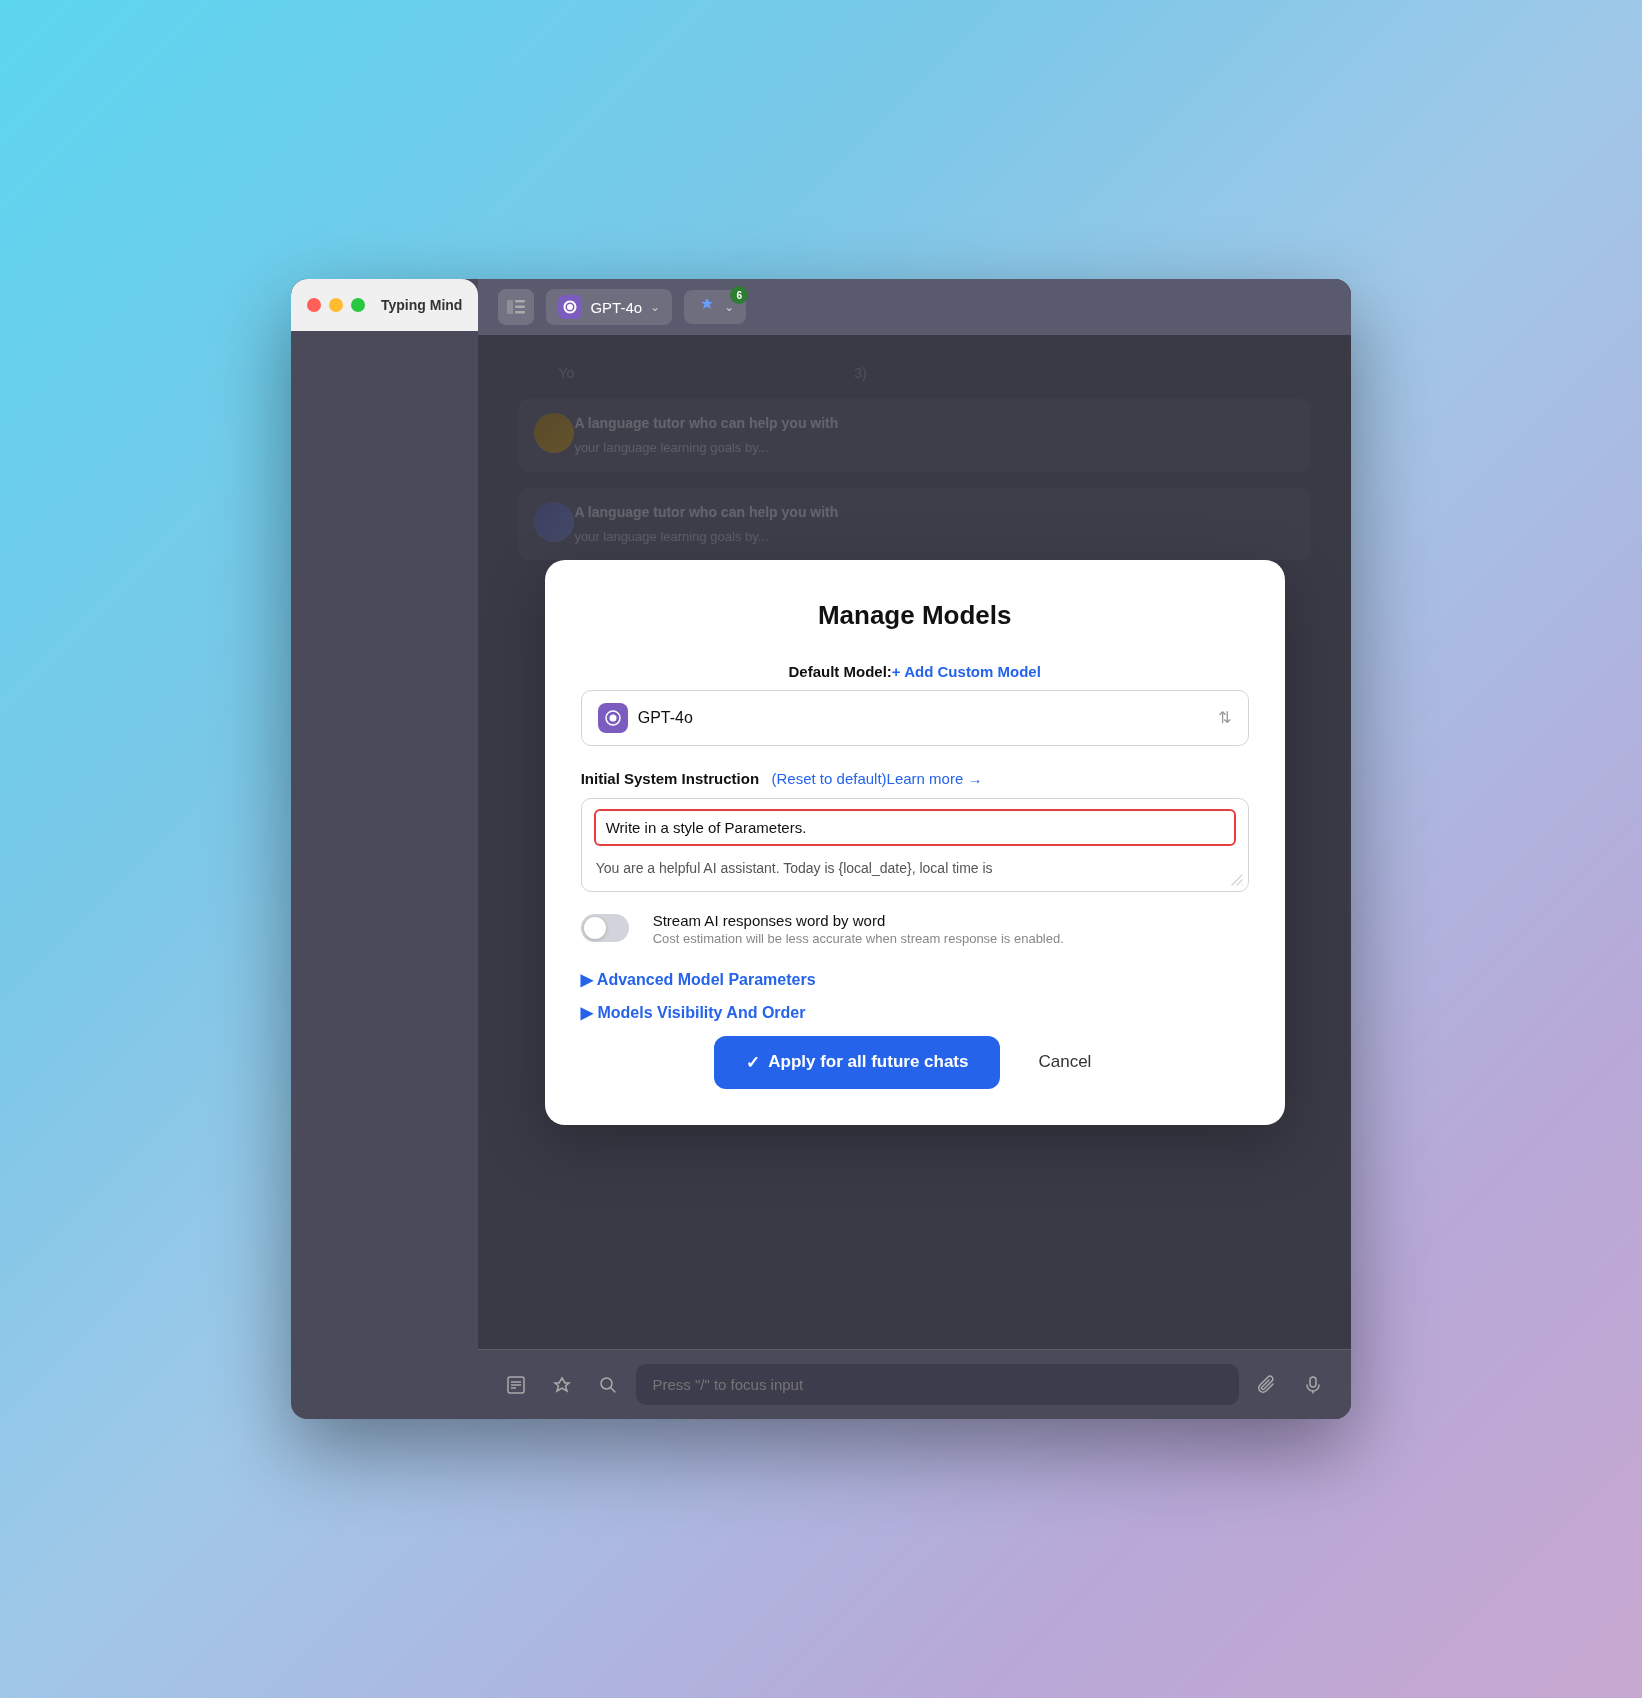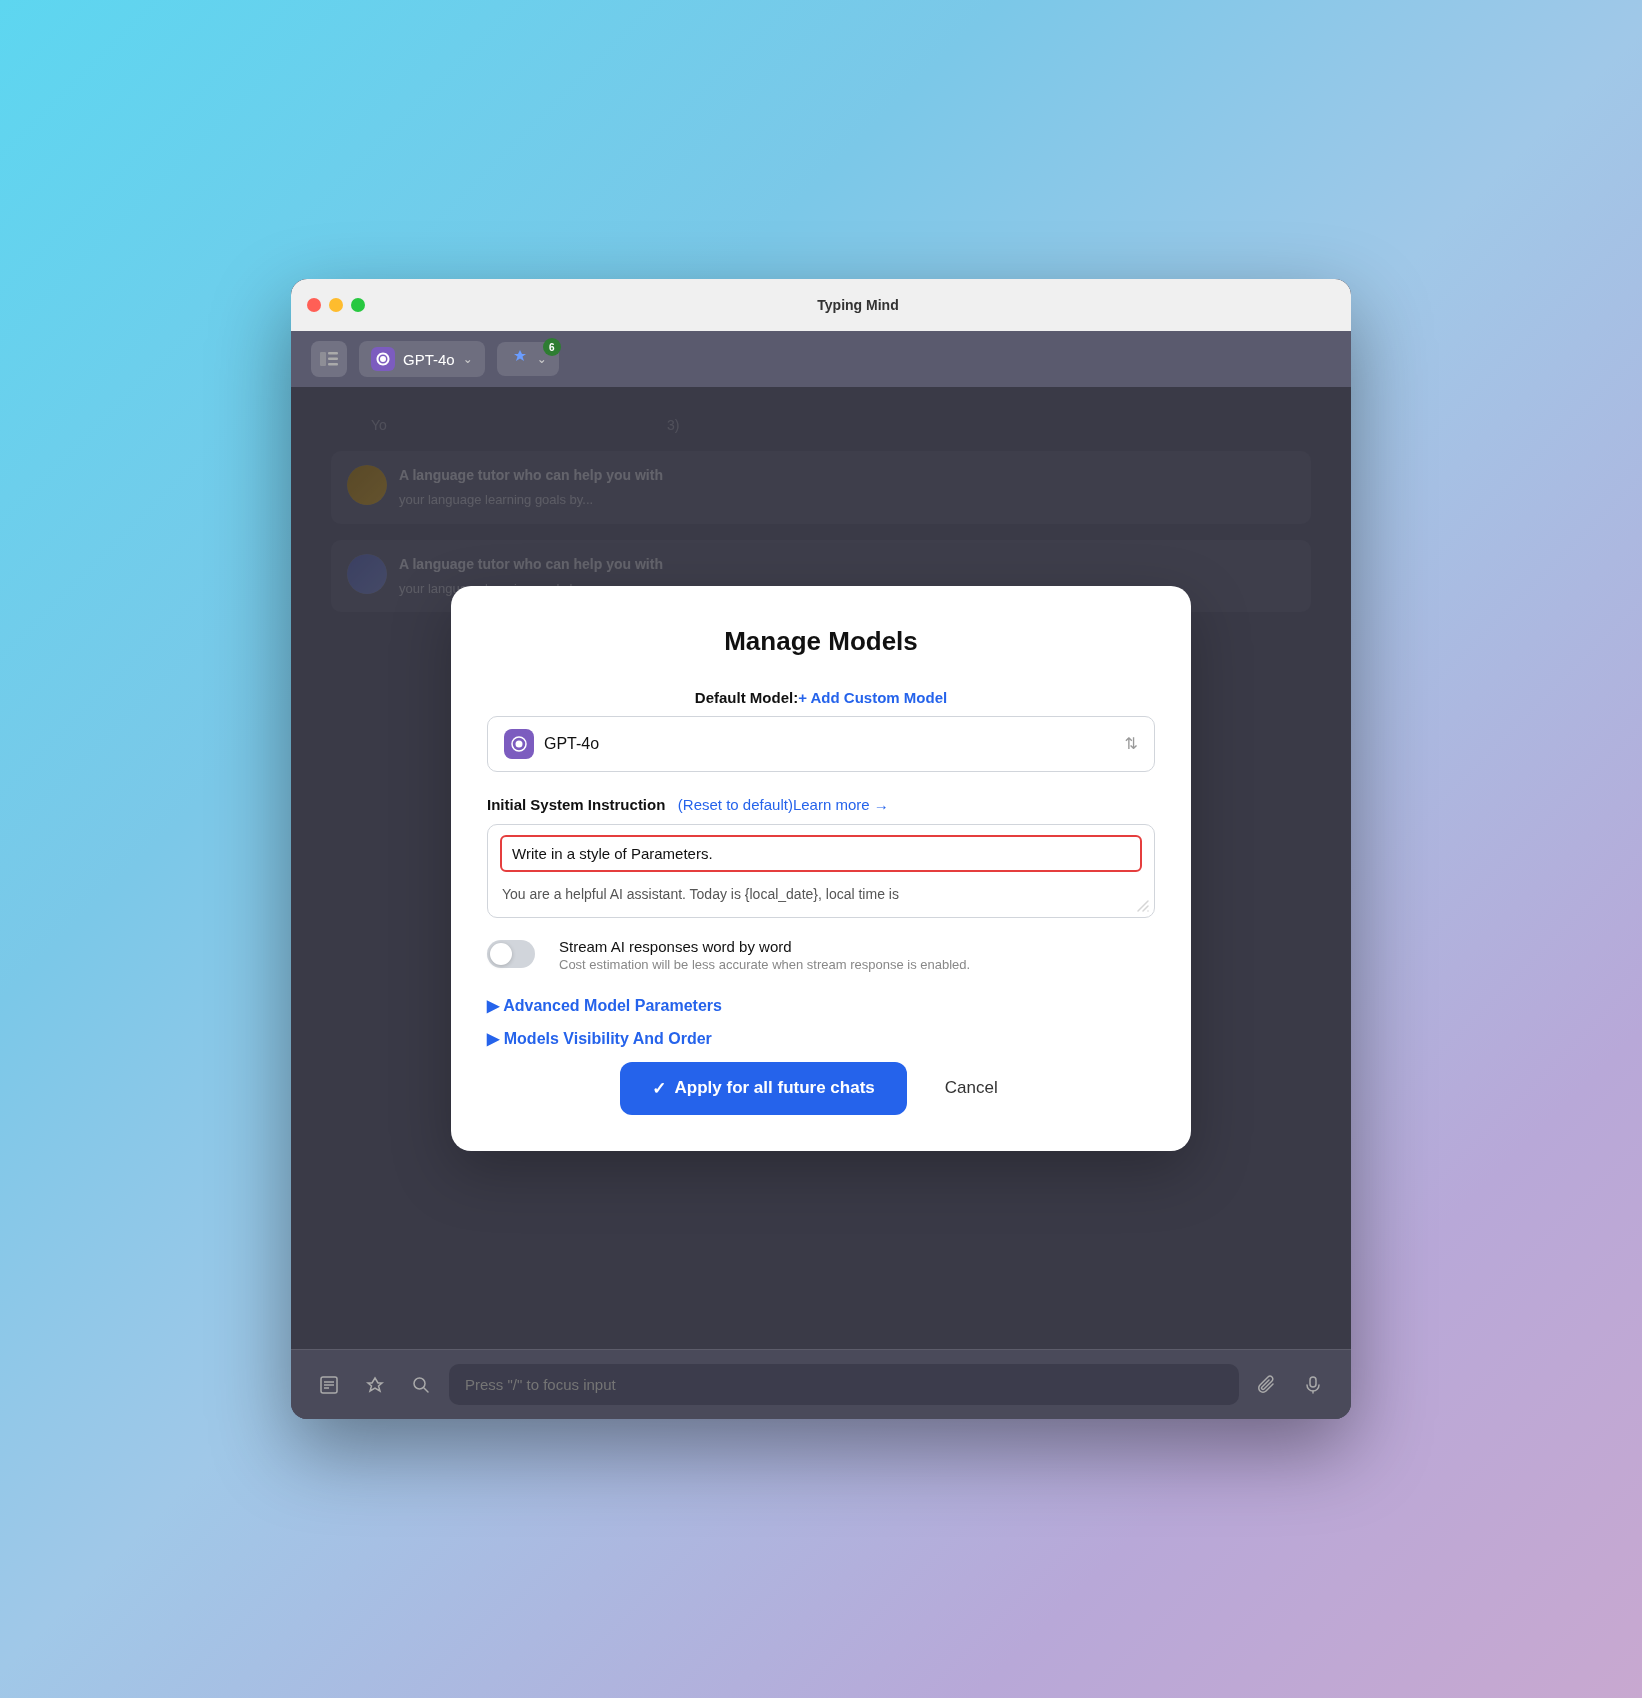--- a/index.html
+++ b/index.html
@@ -15,21 +15,21 @@
       overflow: hidden;
     }
 
     .app-window {
       width: 1060px;
       height: 1140px;
       background: #4a4a5a;
       border-radius: 16px;
       box-shadow: 0 30px 80px rgba(0,0,0,0.4);
       display: flex;
-      flex-direction: column;
+      flex-direction: row;
       overflow: hidden;
       position: relative;
     }
 
     .title-bar {
       height: 52px;
       background: #f0f0f0;
       display: flex;
       align-items: center;
       padding: 0 16px;
@@ -158,21 +158,21 @@
 
     
     .bg-content {
       padding: 20px 40px;
       opacity: 0.5;
     }
 
     .bg-chat-item {
       display: flex;
       align-items: flex-start;
-      gap: 12px;
+      gap: 0;
       margin-bottom: 16px;
       background: rgba(255,255,255,0.08);
       border-radius: 10px;
       padding: 14px 16px;
     }
 
     .bg-avatar {
       width: 40px;
       height: 40px;
       border-radius: 50%;

